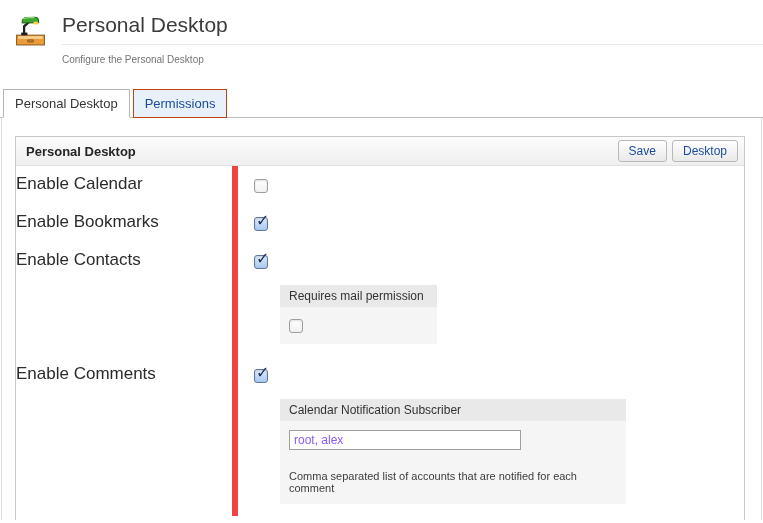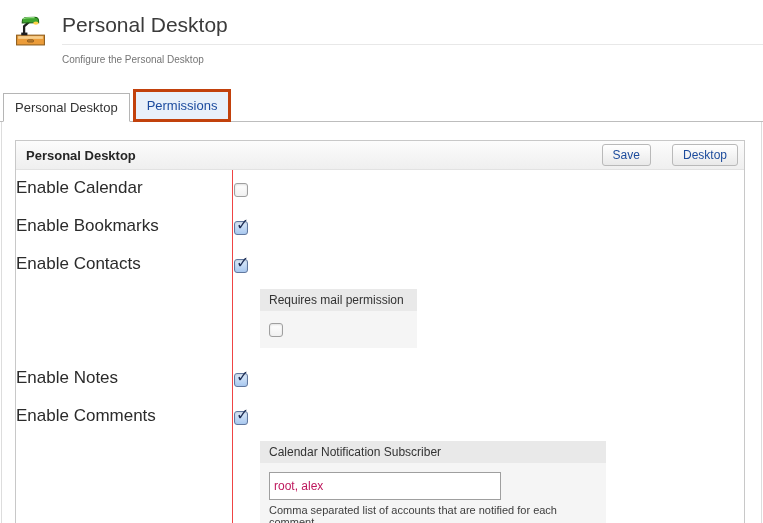--- a/index.html
+++ b/index.html
@@ -30,21 +30,21 @@
     display: inline-block; margin-right: 3px; margin-bottom: -1px;
     padding: 6px 11px 6px; font-size: 13px; line-height: 15px;
     cursor: pointer; white-space: nowrap;
   }
   .tab.active {
     background: #ffffff; color: #333333;
     border: 1px solid #b5b5b5; border-bottom: 1px solid #ffffff;
   }
   .tab.inactive {
     background: #e8f0fa; color: #1b4a9e;
-    border: 3px solid #c2410c;
+    border: 1px solid #c2410c;
   }
 
   
   .tabcontent {
     margin: 0 1px; border-left: 1px solid #dddddd; border-right: 1px solid #dddddd;
     background: #ffffff; height: 402px; box-sizing: border-box;
     padding-top: 18px;
   }
 
   
@@ -54,38 +54,38 @@
     height: 100%; box-sizing: border-box;
     background: #ffffff;
   }
   .panel-header {
     display: flex; justify-content: space-between; align-items: center;
     padding: 3px 6px 3px 10px; min-height: 22px;
     background: linear-gradient(#fcfcfc, #efefef);
     border-bottom: 1px solid #e2e2e2;
   }
   .panel-title { font-size: 13px; font-weight: bold; color: #262626; }
-  .panel-buttons { display: flex; gap: 21px; }
+  .panel-buttons { display: flex; gap: 5px; }
   .btn {
     font-family: inherit; font-size: 12px; color: #1c4b9c;
     padding: 3px 10px; cursor: pointer;
     border: 1px solid #b9b9b9; border-radius: 3px;
     background: linear-gradient(#ffffff, #e9e9e9);
   }
 
   
   .form-row { display: flex; }
   .row-label {
     width: 216px; flex: 0 0 216px; box-sizing: border-box;
     text-align: left; padding: 10px 9px 10px 0;
     font-size: 17px; color: #2b2b2b; line-height: 16px;
   }
   .row-control {
-    flex: 1; border-left: 1px solid #ef4444;
-    padding: 10px 0 10px 1px;
+    flex: 1; border-left: 6px solid #ef4444;
+    padding: 10px 0 10px 16px;
   }
 
   
   .checkbox {
     position: relative; display: inline-block;
     width: 14px; height: 14px; box-sizing: border-box;
     border: 1px solid #9f9f9f; border-radius: 3px;
     background: linear-gradient(#ffffff, #f1f1f1);
     box-shadow: inset 0 1px 2px rgba(0,0,0,0.12);
     cursor: pointer; vertical-align: middle;
@@ -101,26 +101,26 @@
   }
 
   
   .subbox { margin: 15px 0 2px 26px; background: #f5f5f5; }
   .subbox-header {
     background: #e9e9e9; padding: 4px 9px;
     font-size: 12px; color: #333333; line-height: 14px;
   }
   .subbox-body { padding: 9px 9px 10px; }
   .text-input {
-    box-sizing: border-box; width: 232px; height: 28px;
+    box-sizing: border-box; width: 232px; height: 20px;
     border: 1px solid #9f9f9f; background: #ffffff;
-    font-family: inherit; font-size: 12px; color: #be185d;
+    font-family: inherit; font-size: 12px; color: #8b5cf6;
     padding: 1px 4px;
   }
-  .help-text { margin-top: 4px; font-size: 11px; color: #3d3d3d; }
+  .help-text { margin-top: 20px; font-size: 11px; color: #3d3d3d; }
 </style>
 </head>
 <body>
 
 <div class="page-header">
   <svg class="app-icon" viewBox="0 0 32 32" aria-hidden="true">
     <rect x="2.5" y="20.5" width="27" height="9.5" fill="#eb9c3a" stroke="#8a5a1a" stroke-width="1"></rect>
     <rect x="4" y="21.5" width="24" height="2.6" fill="#f7cf8e"></rect>
     <rect x="13" y="25" width="6" height="2.2" rx="1" fill="#c07f2e" stroke="#6e4413" stroke-width="0.6"></rect>
     <rect x="7" y="18" width="6" height="2.6" fill="#1f1f1f"></rect>
@@ -171,26 +171,20 @@
         <span class="checkbox checked" role="checkbox" aria-checked="true"></span>
         <div class="subbox" style="width:157px">
           <div class="subbox-header">Requires mail permission</div>
           <div class="subbox-body">
             <span class="checkbox" role="checkbox" aria-checked="false"></span>
           </div>
         </div>
       </div>
     </div>
 
-    <div class="form-row">
-      <div class="row-label">Enable Notes</div>
-      <div class="row-control">
-        <span class="checkbox checked" role="checkbox" aria-checked="true"></span>
-      </div>
-    </div>
 
     <div class="form-row">
       <div class="row-label">Enable Comments</div>
       <div class="row-control">
         <span class="checkbox checked" role="checkbox" aria-checked="true"></span>
         <div class="subbox" style="width:346px">
           <div class="subbox-header">Calendar Notification Subscriber</div>
           <div class="subbox-body">
             <input type="text" class="text-input" value="root, alex" style="">
             <div class="help-text">Comma separated list of accounts that are notified for each comment</div>

